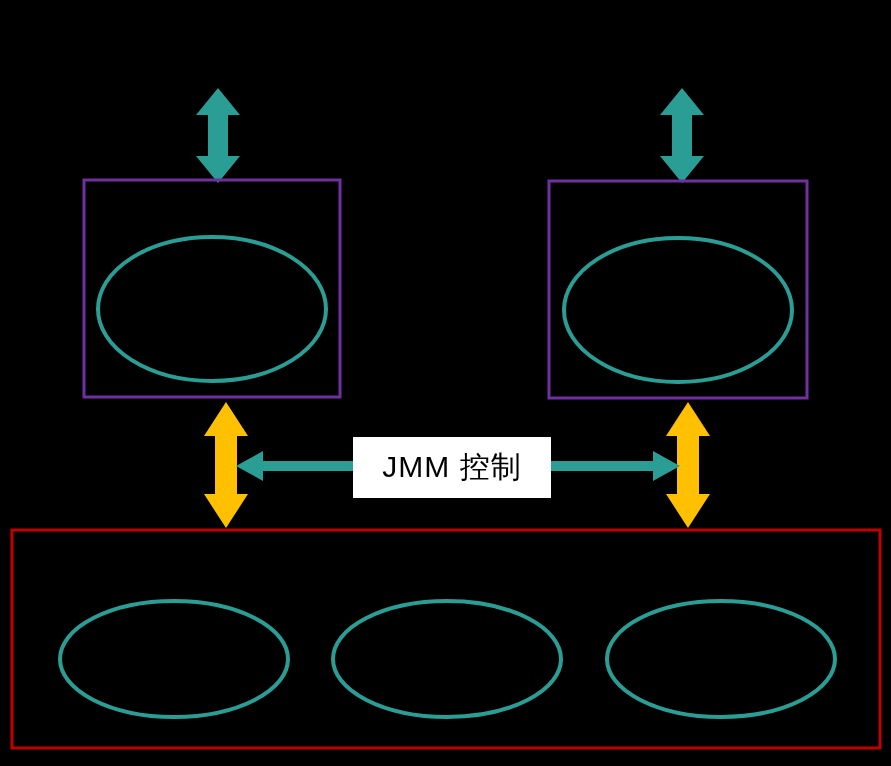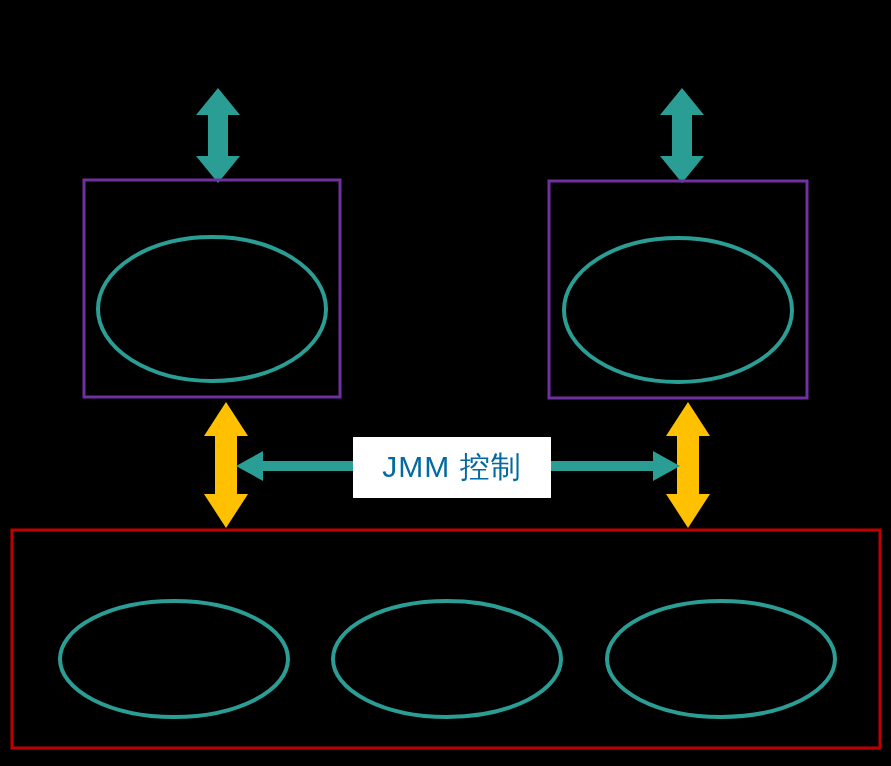--- a/index.html
+++ b/index.html
@@ -22,21 +22,21 @@
     width: 891px;
     height: 766px;
   }
   .jmm-label {
     position: absolute;
     left: 353px;
     top: 437px;
     width: 198px;
     height: 61px;
     background: #ffffff;
-    color: #0369a1;
+    color: #000000;
     display: flex;
     align-items: center;
     justify-content: center;
     font-size: 30px;
     letter-spacing: 1px;
     white-space: nowrap;
     user-select: none;
   }
   svg polygon { stroke: none; }
 </style>

